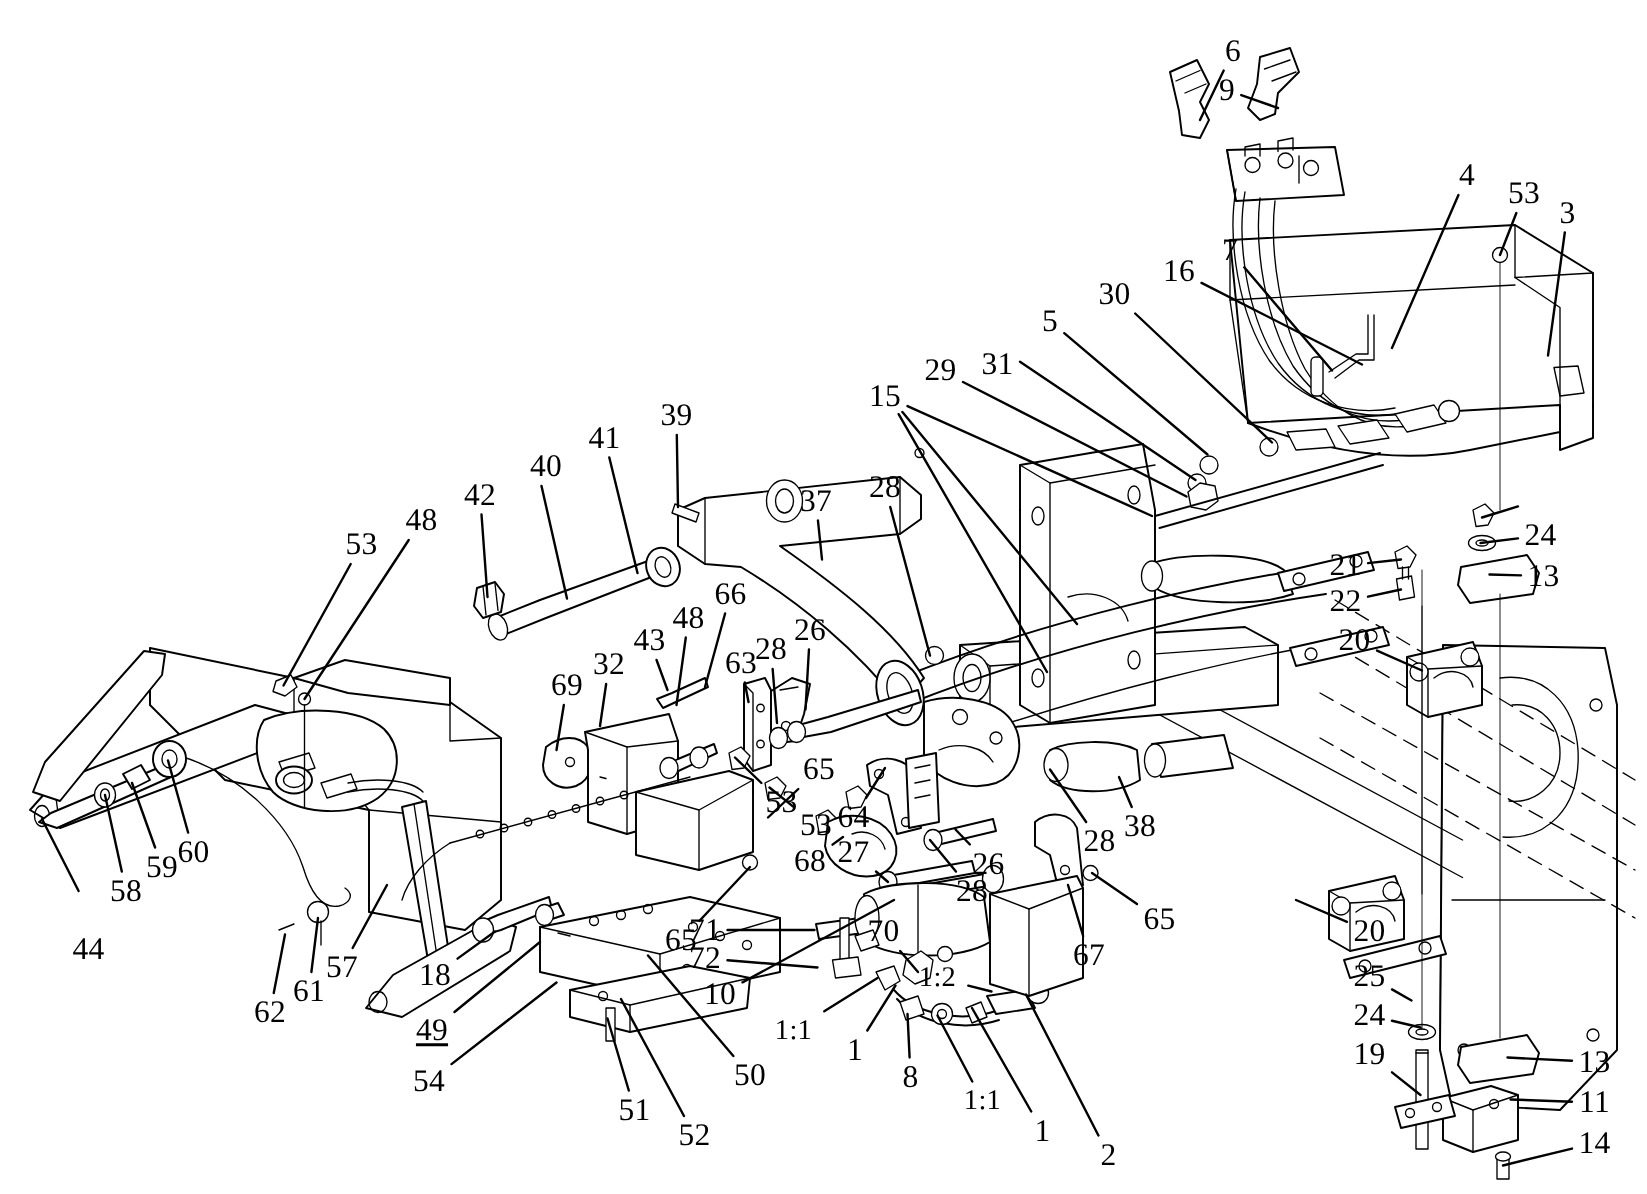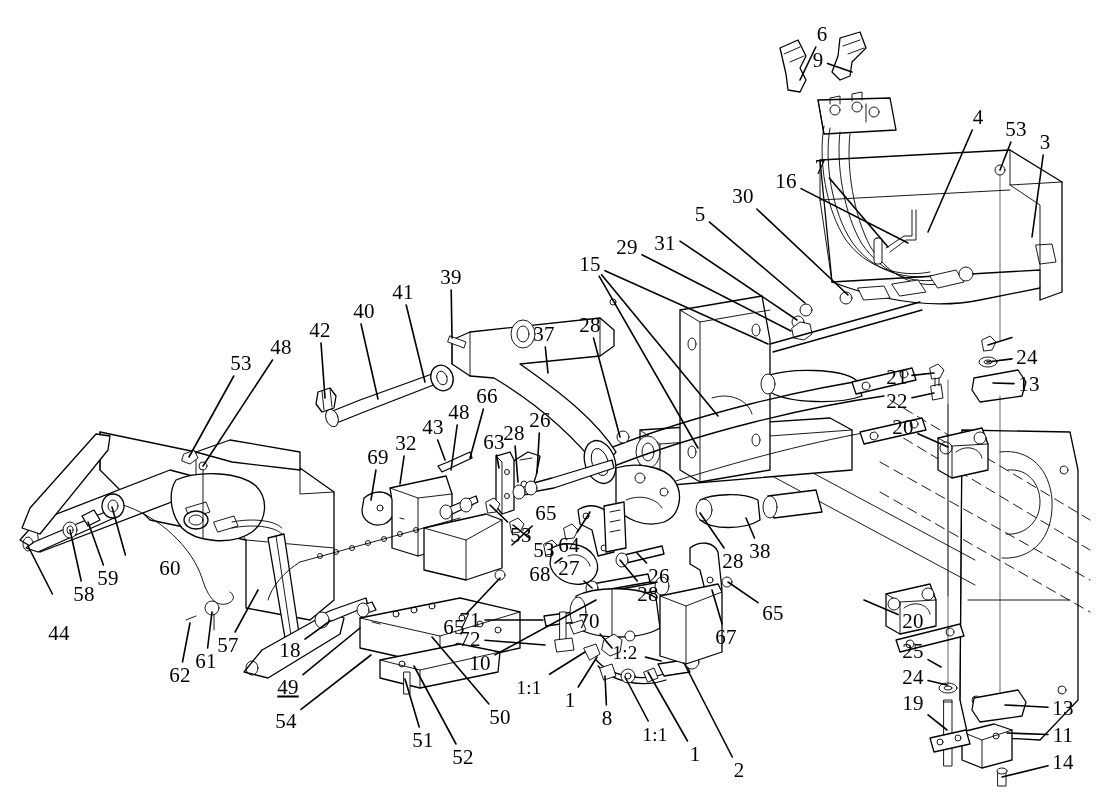--- a/index.html
+++ b/index.html
@@ -594,19 +594,19 @@
       <div class="callout small" style="left: 625px; top: 652px;">1:2</div>
       <div class="callout" style="left: 290px; top: 650px;">18</div>
       <div class="callout" style="left: 288px; top: 687px; text-decoration: underline;">49</div>
       <div class="callout" style="left: 286px; top: 721px;">54</div>
       <div class="callout" style="left: 423px; top: 740px;">51</div>
       <div class="callout" style="left: 463px; top: 757px;">52</div>
       <div class="callout" style="left: 500px; top: 717px;">50</div>
       <div class="callout" style="left: 59px; top: 633px;">44</div>
       <div class="callout" style="left: 84px; top: 594px;">58</div>
       <div class="callout" style="left: 108px; top: 578px;">59</div>
-      <div class="callout" style="left: 129px; top: 568px; margin-left: 41px;">60</div>
+      <div class="callout" style="left: 129px; top: 568px;">60</div>
       <div class="callout" style="left: 180px; top: 675px;">62</div>
       <div class="callout" style="left: 206px; top: 661px;">61</div>
       <div class="callout" style="left: 228px; top: 645px;">57</div>
     </div>
 
 </div>
 
 </body></html>

